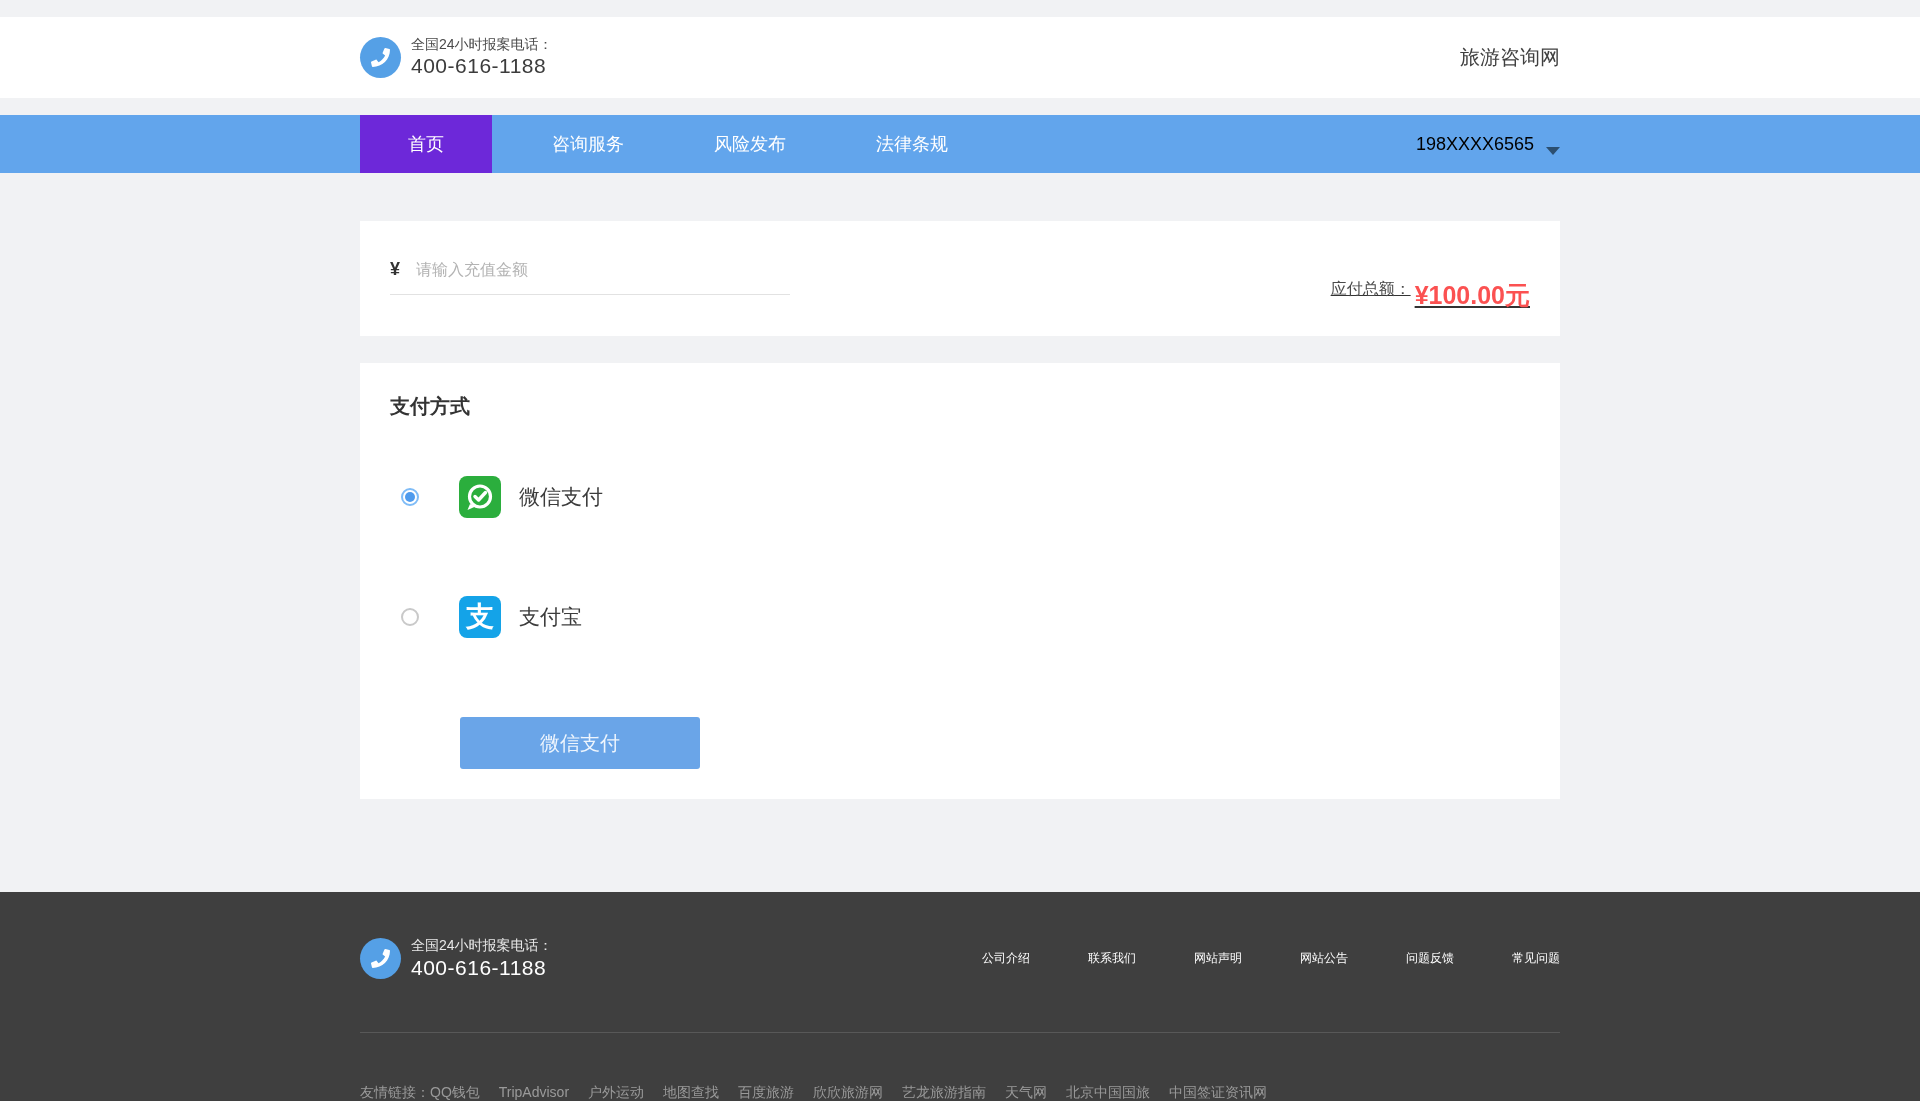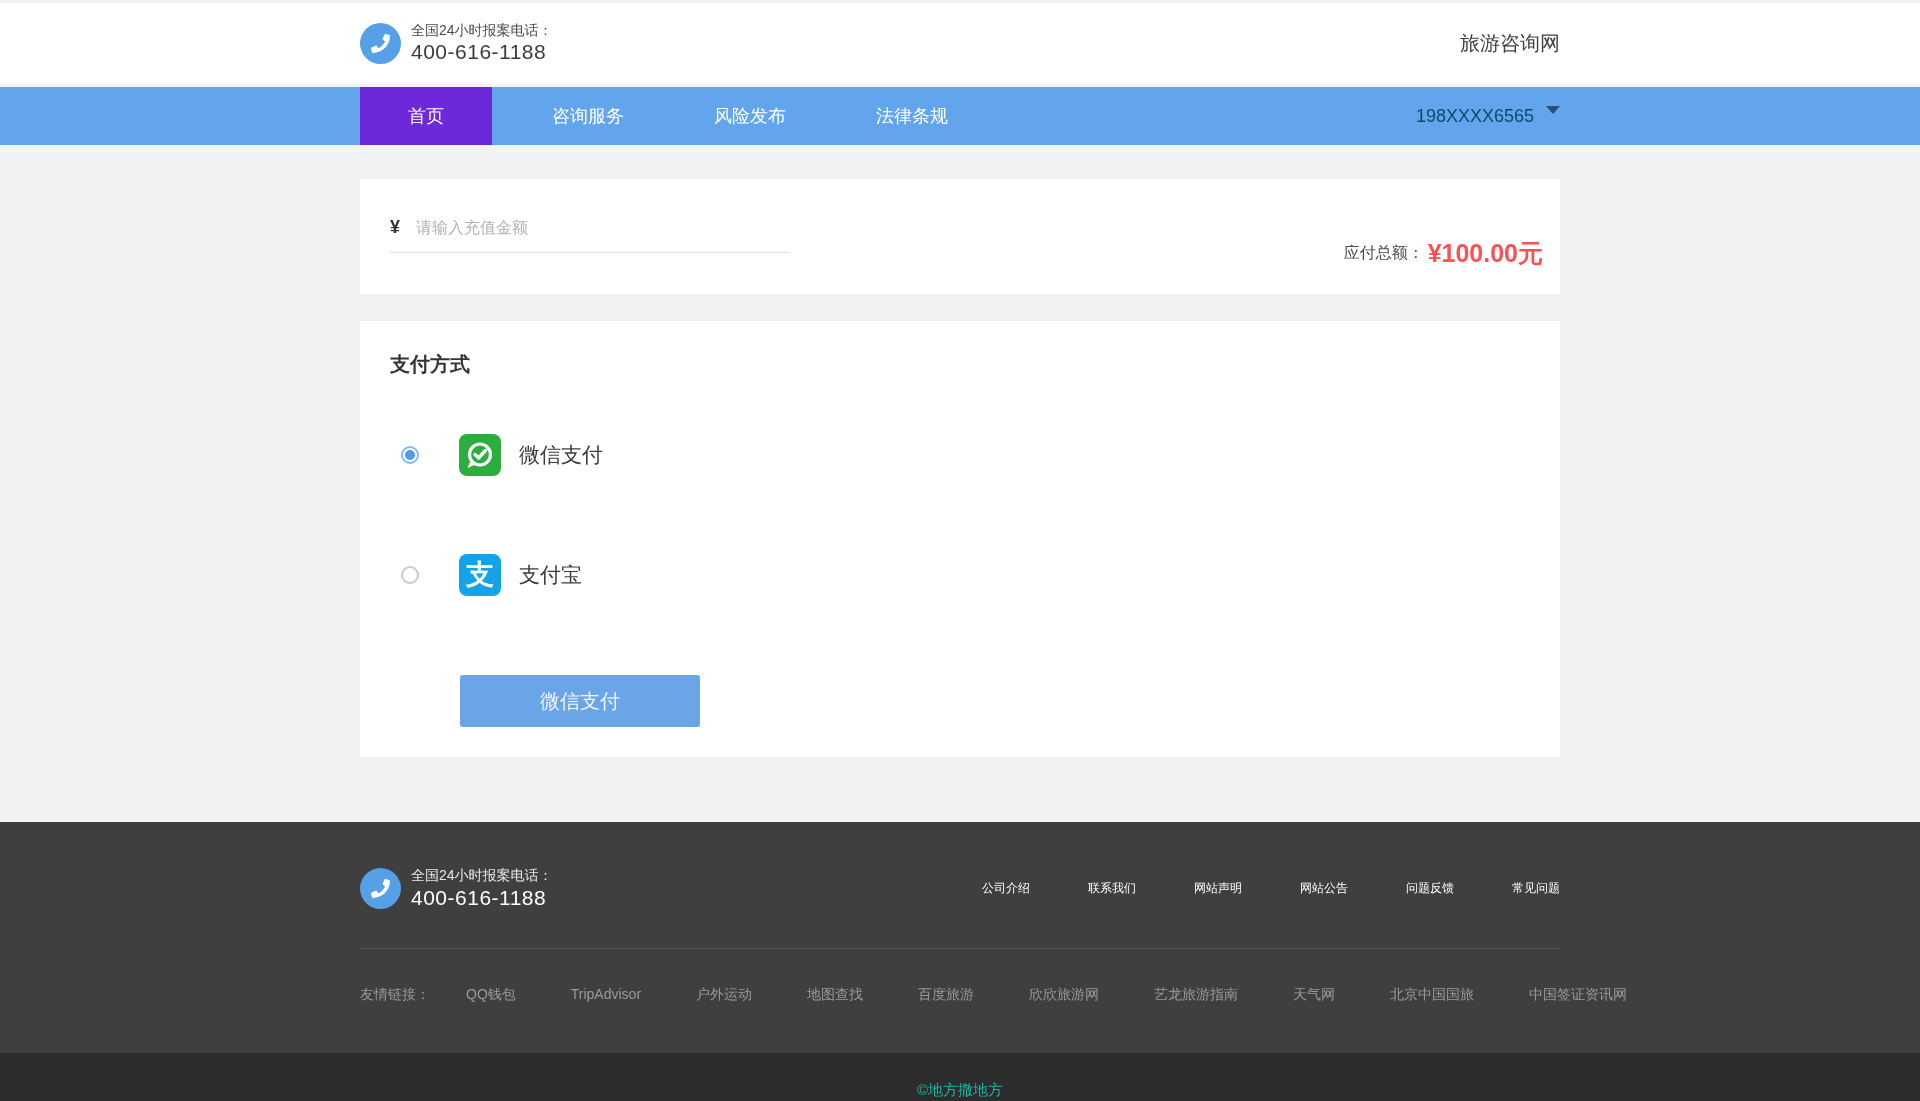--- a/index.html
+++ b/index.html
@@ -5,21 +5,21 @@
   * { margin: 0; padding: 0; box-sizing: border-box; }
   html, body { width: 1920px; }
   body {
     font-family: "Liberation Sans", "DejaVu Sans", sans-serif;
     background: #f1f2f4;
     color: #333;
     width: 1920px;
     height: 1101px;
     overflow: hidden;
   }
-  .container { width: 1200px; margin: 3px auto; position: relative; gap: 36px; }
+  .container { width: 1200px; margin: 17px auto; position: relative; }
 
   
   .header { background: #ffffff; height: 81px; }
   .header .container { height: 81px; display: flex; align-items: center; justify-content: space-between; }
   .hotline { display: flex; align-items: center; }
   .phone-circle {
     width: 41px; height: 41px; border-radius: 50%;
     background: #55a0e6; display: flex; align-items: center; justify-content: center;
     flex: 0 0 41px;
   }
@@ -33,22 +33,22 @@
   .nav { background: #62a5ec; height: 58px; }
   .nav .container { height: 58px; display: flex; align-items: center; }
   .nav-tabs { display: flex; height: 58px; }
   .nav-tab {
     width: 132px; height: 58px; margin-right: 30px;
     display: flex; align-items: center; justify-content: center;
     color: #ffffff; font-size: 18px; cursor: pointer;
   }
   .nav-tab.active { background: #6d28d9; }
   .nav-user {
-    margin-left: auto; display: flex; align-items: flex-start;
-    color: #0c4a6e; font-size: 18px; cursor: pointer;
+    margin-left: auto; display: flex; align-items: flex-end;
+    color: #000000; font-size: 18px; cursor: pointer;
   }
   .caret-down {
     width: 0; height: 0; margin-left: 12px;
     border-left: 7px solid transparent; border-right: 7px solid transparent;
     border-top: 8px solid #2c4f70;
   }
 
   
   .main { padding: 31px 0 59px 0; background: #f1f2f4; }
   .card { background: #ffffff; width: 1200px; }
@@ -57,21 +57,21 @@
     position: absolute; left: 30px; top: 38px;
     width: 400px; border-bottom: 1px solid #e2e2e2; padding-bottom: 14px;
     display: flex; align-items: center;
   }
   .yen-symbol { font-size: 18px; font-weight: bold; color: #333; margin-right: 16px; }
   .amount-input {
     border: none; outline: none; font-size: 16px; width: 340px;
     font-family: "Liberation Sans", "DejaVu Sans", sans-serif; color: #333; background: transparent;
   }
   .amount-input::placeholder { color: #b3b3b3; }
-  .total-wrap { position: absolute; right: 17px; top: 58px; display: flex; align-items: center; }
+  .total-wrap { position: absolute; right: 30px; top: 58px; display: flex; align-items: flex-start; text-decoration: underline; }
   .total-label { font-size: 16px; color: #4a4a4a; }
   .total-amount { font-size: 25px; font-weight: bold; color: #fb5151; margin-left: 4px; }
 
   .card-payment { margin-top: 27px; height: 436px; position: relative; }
   .payment-title { position: absolute; left: 30px; top: 30px; font-size: 20px; font-weight: bold; color: #333; }
   .method-row { position: absolute; left: 0; height: 42px; display: flex; align-items: center; cursor: pointer; }
   .method-row.row-0 { top: 113px; }
   .method-row.row-1 { top: 233px; }
   .radio {
     width: 18px; height: 18px; border-radius: 50%;

